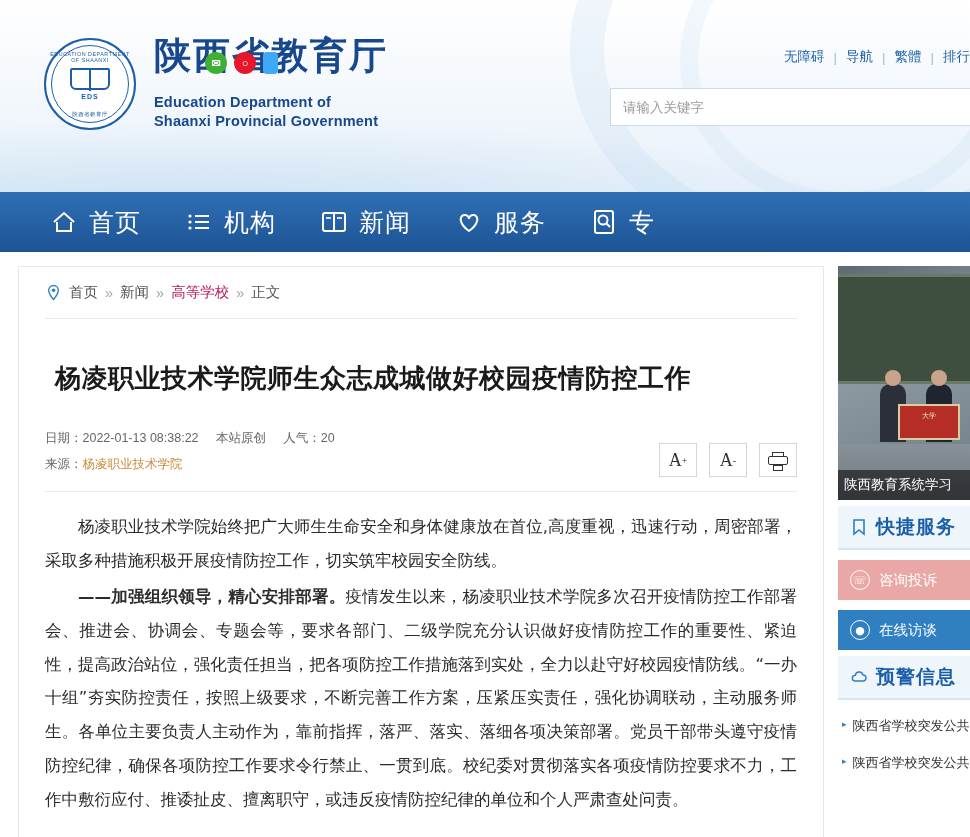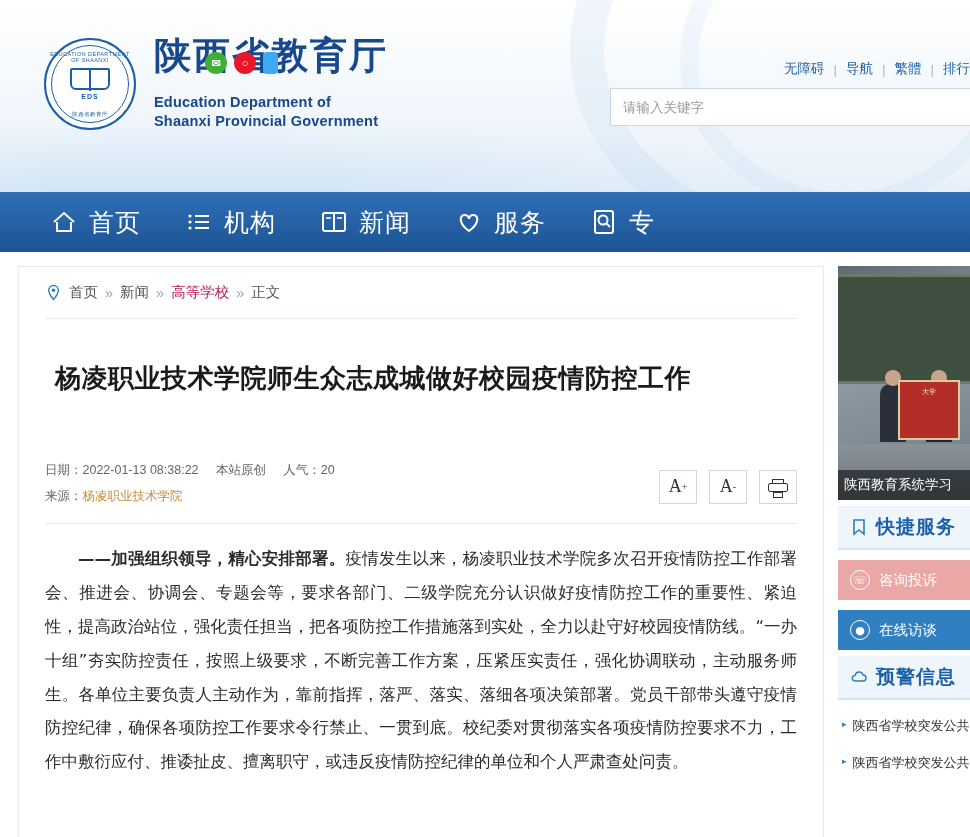--- a/index.html
+++ b/index.html
@@ -158,21 +158,21 @@
     font-size: 11px;
     font-weight: bold;
   }
   .soc.wechat { background: #3eb135; }
   .soc.weibo  { background: #e6162d; }
   .soc.mobile { background: #3fa9f5; border-radius: 4px; width: 15px; height: 22px; }
 
   .toplinks {
     position: absolute;
     right: 0;
-    top: 12px;
+    top: 0;
     display: flex;
     align-items: center;
     gap: 9px;
     font-size: 13.5px;
     color: #1a5fa8;
     white-space: nowrap;
   }
   .toplinks .sep { color: #9dbcd8; }
   .toplinks a { color: #1a5fa8; text-decoration: none; }
 
@@ -266,25 +266,24 @@
     font-family: "DejaVu Sans", sans-serif;
     font-size: 26px;
     font-weight: bold;
     color: #1a1a1a;
     padding: 42px 10px 30px;
     letter-spacing: .5px;
   }
 
   .meta-row {
     display: flex;
-    align-items: center;
+    align-items: flex-end;
     justify-content: space-between;
     padding-bottom: 14px;
     border-bottom: 1px solid #e6ebf0;
-    margin-top: 32px;
   }
   .meta-left { font-size: 12.5px; color: #666; line-height: 2.05; }
   .meta-left .src-link { color: #c98a3c; text-decoration: none; }
   .meta-tools { display: flex; gap: 12px; align-items: center; padding-top: 6px; }
   .tool-btn {
     width: 38px; height: 34px;
     border: 1px solid #cfd8e0;
     background: #fff;
     display: flex; align-items: center; justify-content: center;
     font-size: 18px; color: #333;
@@ -330,21 +329,21 @@
   .photo-person {
     position: absolute; bottom: 58px; left: 42px; width: 26px; height: 58px;
     background: #2a2f3a; border-radius: 10px 10px 0 0;
   }
   .photo-person2 {
     position: absolute; bottom: 58px; left: 88px; width: 26px; height: 58px;
     background: #1e2430; border-radius: 10px 10px 0 0;
   }
   .photo-head { position:absolute; top:-14px; left:5px; width:16px; height:16px; border-radius:50%; background:#c9a48b;}
   .photo-banner {
-    position: absolute; bottom: 60px; left: 60px; width: 62px; height: 60px;
+    position: absolute; bottom: 60px; left: 60px; width: 62px; height: 36px;
     background: #b42d27; border: 2px solid #d9cda0;
     color: #f4e9c5; font-size: 7px; text-align: center; padding-top: 5px;
     font-family: "DejaVu Sans", sans-serif;
   }
   .photo-desk {
     position: absolute; bottom: 0; left: 0; width: 100%; height: 56px;
     background: linear-gradient(180deg,#8a9299 0%, #6e767d 100%);
   }
   .photo-caption {
     position: absolute;
@@ -559,20 +558,21 @@
             <span class="printer">
               <span class="ptop"></span>
                 <span class="pbody"></span>
                 <span class="pout"></span>
             </span>
           </div>
         </div>
       </div>
 
       <div class="article-body">
+        <p>杨凌职业技术学院始终把广大师生生命安全和身体健康放在首位,高度重视，迅速行动，周密部署，采取多种措施积极开展疫情防控工作，切实筑牢校园安全防线。</p>
         <p><b>——加强组织领导，精心安排部署。</b><span id="para2rest">疫情发生以来，杨凌职业技术学院多次召开疫情防控工作部署会、推进会、协调会、专题会等，要求各部门、二级学院充分认识做好疫情防控工作的重要性、紧迫性，提高政治站位，强化责任担当，把各项防控工作措施落到实处，全力以赴守好校园疫情防线。“一办十组”夯实防控责任，按照上级要求，不断完善工作方案，压紧压实责任，强化协调联动，主动服务师生。各单位主要负责人主动作为，靠前指挥，落严、落实、落细各项决策部署。党员干部带头遵守疫情防控纪律，确保各项防控工作要求令行禁止、一贯到底。校纪委对贯彻落实各项疫情防控要求不力，工作中敷衍应付、推诿扯皮、擅离职守，或违反疫情防控纪律的单位和个人严肃查处问责。</span></p>
       </div>
     </div>
 
     <div class="side-col">
       <div class="side-photo">
         <div class="photo-board"></div>
         <div class="photo-desk"></div>
         <div class="photo-person">
             <span class="photo-head"></span>

